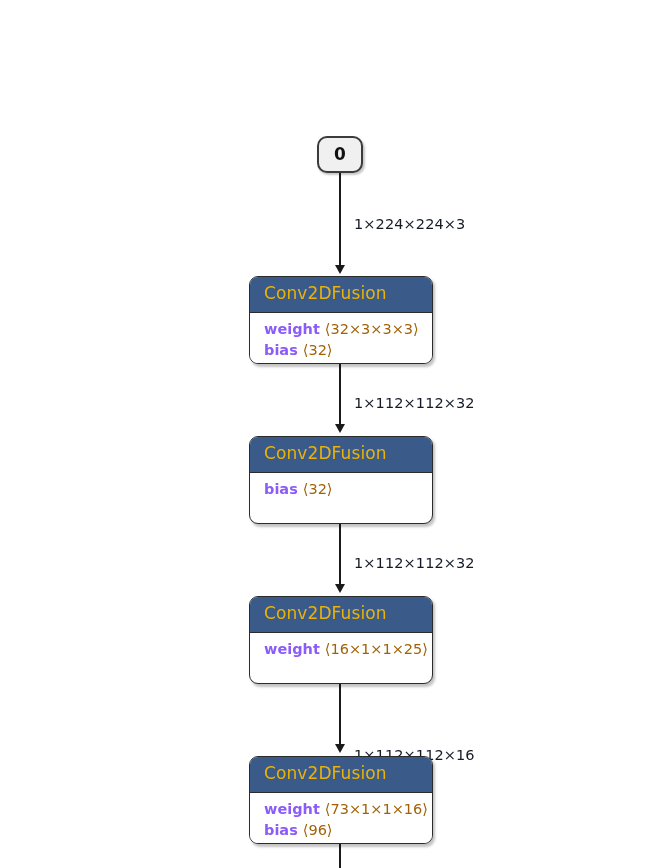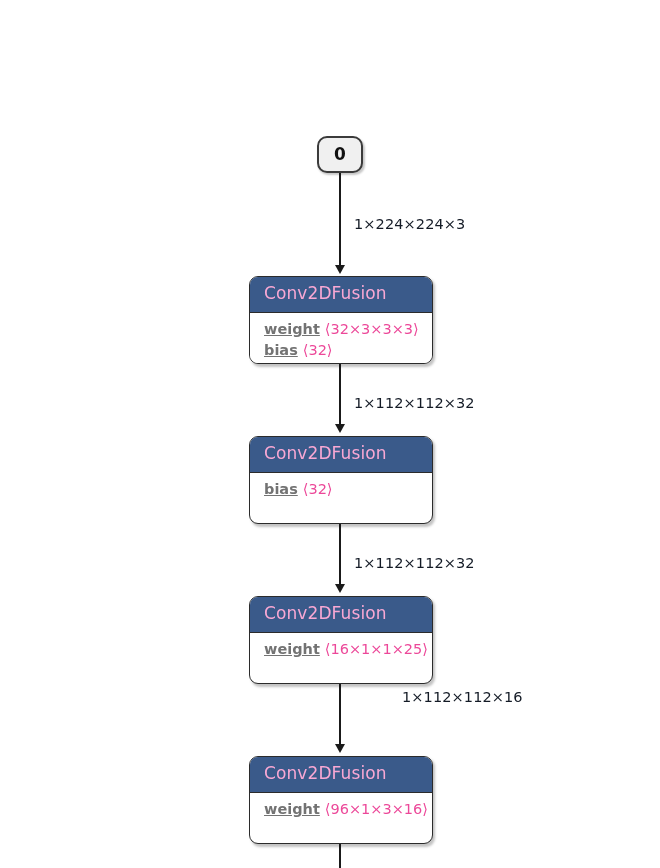--- a/index.html
+++ b/index.html
@@ -50,47 +50,46 @@
     box-sizing: border-box;
     border: 1.6px solid #2b2b2b;
     border-radius: 9px;
     background: #ffffff;
     box-shadow: 2px 2.5px 2.5px rgba(0,0,0,0.24);
     overflow: hidden;
   }
   .op-header {
     box-sizing: border-box;
     background: #3a5a8a;
-    color: #f9a8d4;
+    color: #eab308;
     font-size: 17px;
     font-weight: 400;
     padding: 8px 16px 9px 14px;
     line-height: 1.05;
     border-bottom: 1.6px solid #2b2b2b;
     letter-spacing: 0.1px;
   }
   .op-body {
     box-sizing: border-box;
     padding: 6px 12px 8px 14px;
     background: #ffffff;
   }
   .attr-row {
     font-size: 14.5px;
     line-height: 21px;
     white-space: nowrap;
     color: #111111;
   }
   .attr-key {
     font-weight: 700;
-    color: #737373;
-    text-decoration: underline;
+    color: #8b5cf6;
   }
   .attr-val {
     font-weight: 400;
-    color: #ec4899;
+    color: #a16207;
     margin-left: 5px;
   }
 
   
   .edge-line {
     position: absolute;
     background: #1a1a1a;
     width: 2px;
   }
   .edge-arrow {
@@ -156,26 +155,29 @@
     <div class="op-header">Conv2DFusion</div>
     <div class="op-body">
       <div class="attr-row">
         <span class="attr-key">weight</span><span class="attr-val">⟨16×1×1×25⟩</span>
       </div>
     </div>
   </div>
 
   <div class="edge-line" style="left:339px; top:684px; height:62px;"></div>
   <div class="edge-arrow" style="left:334.5px; top:744px;"></div>
-  <div class="edge-label" style="left:354px; top:690px;margin-left:48px;">1×112×112×16</div>
+  <div class="edge-label" style="left:354px; top:748px;">1×112×112×16</div>
 
   <div class="op-node" style="left:249px; top:756px; width:184px; height:88px;">
     <div class="op-header">Conv2DFusion</div>
     <div class="op-body">
       <div class="attr-row">
-        <span class="attr-key">weight</span><span class="attr-val">⟨96×1×3×16⟩</span>
+        <span class="attr-key">weight</span><span class="attr-val">⟨73×1×1×16⟩</span>
+      </div>
+      <div class="attr-row">
+        <span class="attr-key">bias</span><span class="attr-val">⟨96⟩</span>
       </div>
     </div>
   </div>
 
   <div class="edge-line" style="left:339px; top:844px; height:24px;"></div>
 
 </div>
 
 </body></html>

